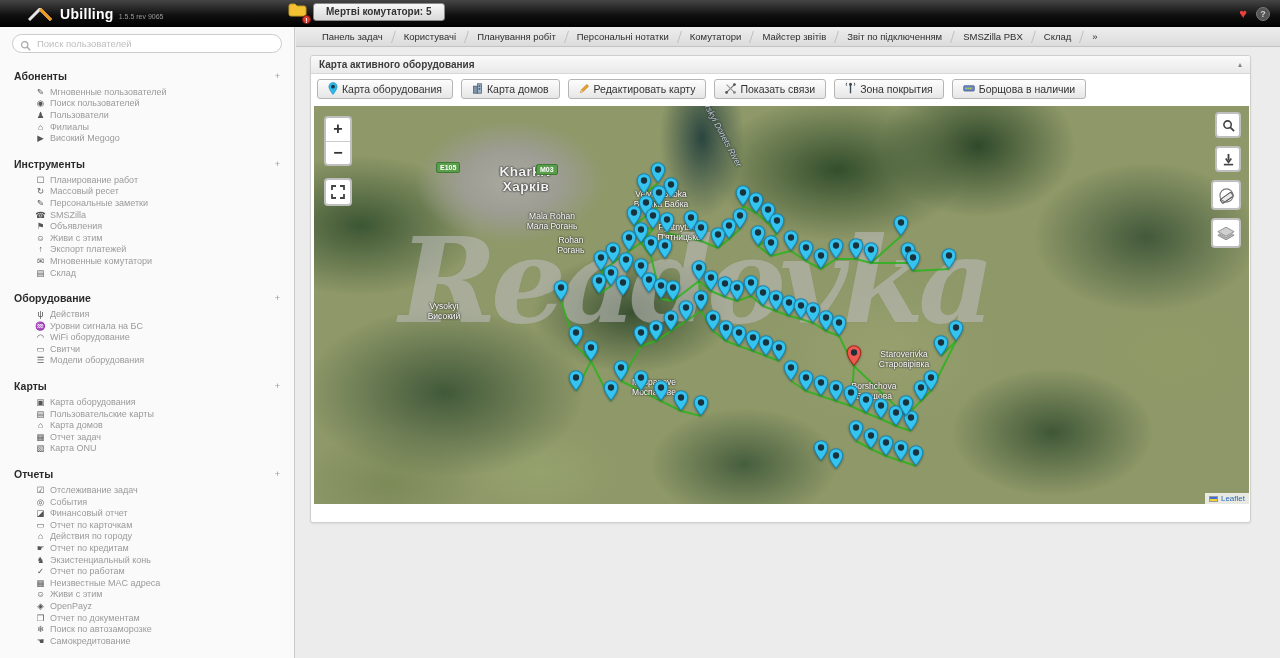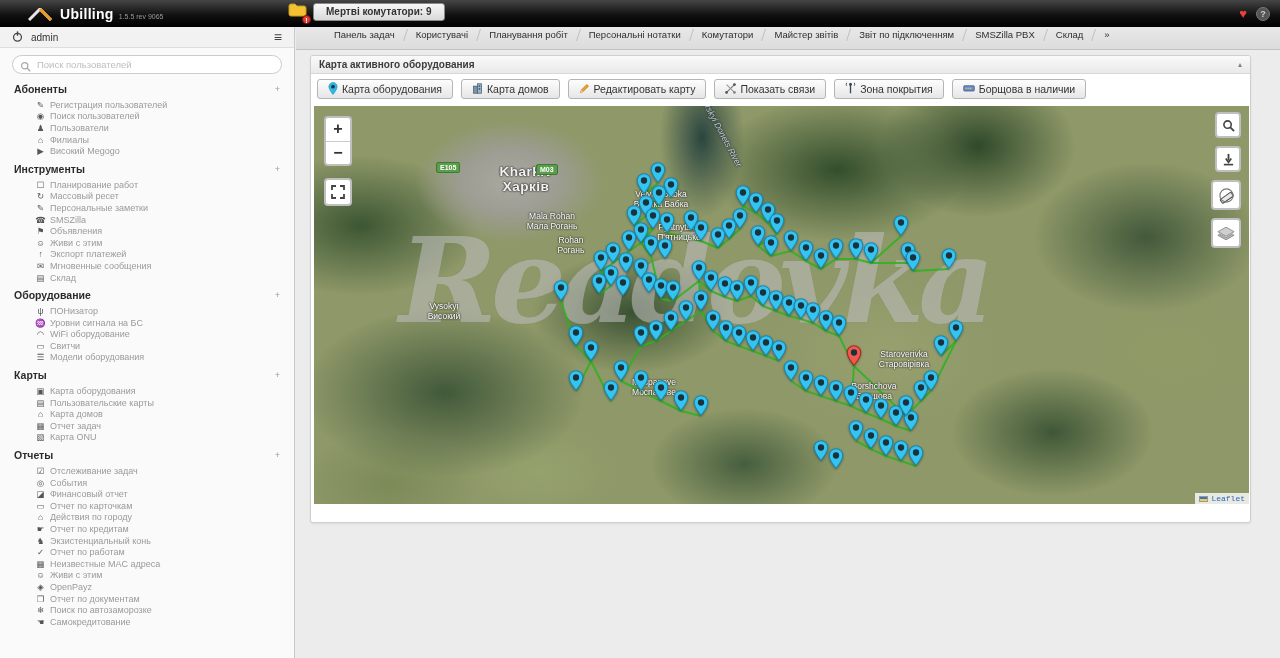--- a/index.html
+++ b/index.html
@@ -29,33 +29,33 @@
   .user-row { height:21px; border-bottom:1px solid #ddd; background:#f2f2f2; display:flex; align-items:center; padding:0 12px; }
   .user-name { font-size:10px; color:#333; margin-left:8px; flex:1; cursor:pointer; }
   .burger { font-size:14px; color:#444; cursor:pointer; }
   .search-row { padding:6px 12px 5px 12px; }
   .search-box { position:relative; }
   .search-box input { width:100%; height:19px; border:1px solid #ccc; border-radius:11px; background:#fff;
     font-size:9.5px; padding:0 8px 0 24px; color:#555; outline:none; font-family:"Liberation Sans",sans-serif;}
   .search-box input::placeholder { color:#bdbdbd; }
   .search-ico { position:absolute; left:8px; top:4px; }
 
-  .section { margin-top:0; }
+  .section { margin-top:8px; }
   .section-header { display:flex; align-items:center; padding:4px 14px 3px 14px; cursor:pointer; }
   .section-title { font-size:10.5px; font-weight:bold; color:#2b2b2b; flex:1; }
   .section-plus { font-size:9px; color:#999; }
   .section-items { list-style:none; padding:1px 0 2px 0; }
   .section-items li { display:flex; align-items:center; height:11.6px; padding-left:34px; cursor:pointer; white-space:nowrap; }
   .it-ico { width:13px; font-size:8.5px; color:#555; text-align:center; margin-right:3px; flex:none; }
   .it-label { font-size:9px; color:#9a9a9a; }
 
   
-  .tabstrip { position:absolute; left:296px; top:20px; width:984px; height:30px;
+  .tabstrip { position:absolute; left:296px; top:28px; width:984px; height:19px;
     background:linear-gradient(#ececec,#dcdcdc); border-bottom:1px solid #c2c2c2;
-    display:flex; align-items:center; padding-left:28px; z-index:30; }
+    display:flex; align-items:center; padding-left:16px; z-index:30; }
   .tab { font-size:9.5px; color:#2e2e2e; padding:0 10px; cursor:pointer; line-height:18px; white-space:nowrap; }
   .tab-sep { width:1px; height:12px; background:#bfbfbf; transform:skewX(-18deg); }
 
   
   .main { position:absolute; left:296px; top:46px; width:984px; height:612px; background:#ececec; }
   .panel { position:absolute; left:14px; top:9px; width:941px; height:468px; background:#fff;
     border:1px solid #cfcfcf; border-radius:3px; box-shadow:0 1px 2px rgba(0,0,0,.08); }
   .panel-header { height:18px; background:linear-gradient(#fafafa,#e9e9e9); border-bottom:1px solid #d8d8d8;
     display:flex; align-items:center; padding:0 8px; border-radius:3px 3px 0 0; }
   .panel-title { font-size:10px; font-weight:bold; color:#3c3c3c; flex:1; }
@@ -101,21 +101,21 @@
   .zoombox { left:10px; top:10px; width:28px; }
   .zbtn { width:24px; height:23px; text-align:center; font-size:16px; font-weight:bold; color:#333;
     line-height:22px; cursor:pointer; }
   .zbtn + .zbtn { border-top:1px solid #ccc; }
   .fsbox { left:10px; top:72px; width:28px; height:28px; display:flex; align-items:center; justify-content:center; cursor:pointer; }
   .rctrl { right:8px; width:26px; height:26px; display:flex; align-items:center; justify-content:center; cursor:pointer; }
   .rctrl.big { width:30px; height:30px; }
 
   .attribution { position:absolute; right:0; bottom:0; z-index:10; background:rgba(255,255,255,.8);
     font-size:8px; color:#555; padding:1px 4px; display:flex; align-items:center; gap:3px; }
-  .attribution a { color:#2a66c0; text-decoration:none; cursor:pointer;font-family:Liberation Mono, monospace; }
+  .attribution a { color:#2a66c0; text-decoration:none; cursor:pointer; }
   .flag { width:9px; height:6px; display:inline-block; background:linear-gradient(#3a6fd8 50%,#f2d23a 50%); border:.5px solid #999; }
 </style>
 </head>
 <body>
 
 <div class="topbar">
   <div class="logo-wrap">
     <span class="logo-roof">
       <svg width="24" height="13" viewBox="0 0 24 13">
         <path d="M1 12 L12 1 L23 12" fill="none" stroke="#e6e6e6" stroke-width="3"></path>
@@ -125,60 +125,50 @@
     <span class="logo-text">Ubilling</span>
     <span class="logo-ver">1.5.5 rev 9065</span>
   </div>
   <div class="alert-wrap">
     <span class="folder-ico">
       <svg width="19" height="14" viewBox="0 0 19 14">
         <path d="M1 3 Q1 1 3 1 L7 1 L9 3 L16 3 Q18 3 18 5 L18 11 Q18 13 16 13 L3 13 Q1 13 1 11 Z" fill="#f2c233" stroke="#c79a1d" stroke-width="1"></path>
       </svg>
       <span class="folder-badge">!</span>
     </span>
-    <button class="alert-btn">Мертві комутатори: 9</button>
+    <button class="alert-btn">Мертві комутатори: 5</button>
   </div>
   <div class="topbar-right">
     <span class="heart">♥</span>
     <span class="help-circle">?</span>
   </div>
 </div>
 
 <div class="sidebar">
-  <div class="user-row">
-    <span>
-      <svg width="11" height="11" viewBox="0 0 14 14">
-        <circle cx="7" cy="8" r="5" fill="none" stroke="#444" stroke-width="1.6"></circle>
-        <line x1="7" y1="0.5" x2="7" y2="6" stroke="#444" stroke-width="1.8"></line>
-      </svg>
-    </span>
-    <span class="user-name">admin</span>
-    <span class="burger">≡</span>
-  </div>
   <div class="search-row">
     <div class="search-box">
       <span class="search-ico">
         <svg width="11" height="11" viewBox="0 0 14 14">
           <circle cx="6" cy="6" r="4" fill="none" stroke="#aaa" stroke-width="1.6"></circle>
           <line x1="9" y1="9" x2="13" y2="13" stroke="#aaa" stroke-width="1.8"></line>
         </svg>
       </span>
       <input type="text" placeholder="Поиск пользователей" style="">
     </div>
   </div>
   <div id="sidebar-sections">
       <div class="section">
         <div class="section-header">
           <span class="section-title">Абоненты</span>
           <span class="section-plus">+</span>
         </div>
         <ul class="section-items">
           <li>
             <span class="it-ico">✎</span>
-            <span class="it-label">Регистрация пользователей</span>
+            <span class="it-label">Мгновенные пользователей</span>
           </li>
           <li>
             <span class="it-ico">◉</span>
             <span class="it-label">Поиск пользователей</span>
           </li>
           <li>
             <span class="it-ico">♟</span>
             <span class="it-label">Пользователи</span>
           </li>
           <li>
@@ -220,37 +210,37 @@
           <li>
             <span class="it-ico">☺</span>
             <span class="it-label">Живи с этим</span>
           </li>
           <li>
             <span class="it-ico">↑</span>
             <span class="it-label">Экспорт платежей</span>
           </li>
           <li>
             <span class="it-ico">✉</span>
-            <span class="it-label">Мгновенные сообщения</span>
+            <span class="it-label">Мгновенные комутатори</span>
           </li>
           <li>
             <span class="it-ico">▤</span>
             <span class="it-label">Склад</span>
           </li>
         </ul>
       </div>
       <div class="section">
         <div class="section-header">
           <span class="section-title">Оборудование</span>
           <span class="section-plus">+</span>
         </div>
         <ul class="section-items">
           <li>
             <span class="it-ico">ψ</span>
-            <span class="it-label">ПОНизатор</span>
+            <span class="it-label">Действия</span>
           </li>
           <li>
             <span class="it-ico">♒</span>
             <span class="it-label">Уровни сигнала на БС</span>
           </li>
           <li>
             <span class="it-ico">◠</span>
             <span class="it-label">WiFi оборудование</span>
           </li>
           <li>

